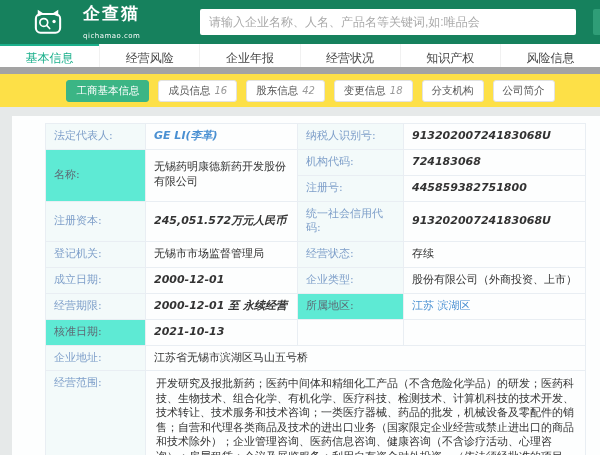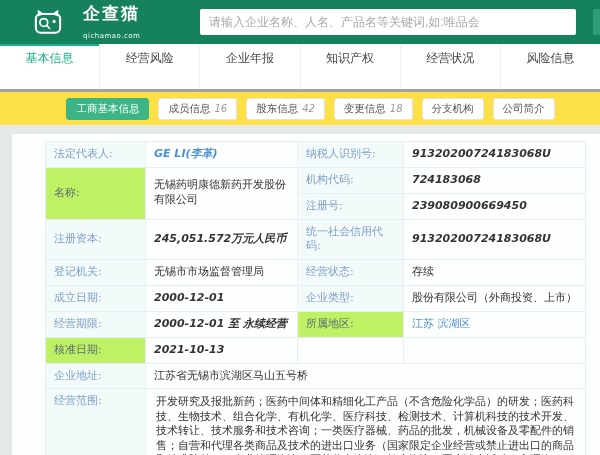--- a/index.html
+++ b/index.html
@@ -13,41 +13,41 @@
   .logo-cn { font-size:17px; font-weight:bold; letter-spacing:2px; line-height:1; }
   .logo-en { font-size:7px; letter-spacing:.5px; margin-top:10px; }
   .search { position:absolute; left:200px; top:9px; display:flex; }
   .search input { width:376px; height:26px; border:none; outline:none; padding:0 9px; font-size:12px;
                   color:#333; border-radius:2px; background:#fff; }
   .search input::placeholder { color:#a9a9a9; }
   .search button { width:42px; height:26px; margin-left:17px; background:#2f9d77; border:none; color:#fff;
                    font-size:11px; border-radius:2px; cursor:pointer; font-family:inherit; }
 
   
-  .tabbar { height:48px; background:#fff; display:flex; border-bottom:3px solid #a3a3a3; }
+  .tabbar { height:30px; background:#fff; display:flex; border-bottom:7px solid #a3a3a3; }
   .tab { flex:1; text-align:center; line-height:29px; font-size:12px; color:#454545;
          border-right:1px solid #f1f1f1; position:relative; cursor:pointer; }
   .tab:last-child { border-right:none; }
   .tab.active { color:#1cb08c; }
   .tab.active::before { content:""; position:absolute; top:0; left:0; right:0; height:2px; background:#1cb08c; }
 
   
   .subtabs { height:33px; background:#fde047; display:flex; align-items:center; gap:9px; padding-left:21px;justify-content:center; }
   .pill { display:flex; align-items:center; gap:4px; font-size:10.5px; color:#555;
           border:1px solid #e2e2e2; border-radius:3px; padding:3px 9px; background:#fff; cursor:pointer; white-space:nowrap; }
   .pill .cnt { font-style:italic; color:#999; font-size:10px; }
   .pill.active { background:#3bb585; border-color:#3bb585; color:#fff; }
 
   
   .lower { height:388px; background:#e6e9e9; padding:9px 0 0 12px; }
   .panel { background:#fdfefe; width:100%; height:100%; padding:7px 14px 0 33px; }
   table { border-collapse:collapse; width:100%; table-layout:fixed; font-size:11px; color:#333; }
   td { border:1px solid #e9eef3; padding:5px 8px; vertical-align:middle; line-height:1.35; word-break:break-all; }
   td.lbl { background:#f3fafa; color:#7d9ec9; }
-  td.lbl.plain { background:#bef264; color:#5d6a75; }
+  td.lbl.plain { background:#5eead4; color:#5d6a75; }
   td.num { font-style:italic; font-weight:bold; }
   td.link { color:#4a90d2; cursor:pointer; }
   td.scope { line-height:14.5px; padding:6px 10px; vertical-align:top; }
 </style>
 </head>
 <body>
 
 <div class="header">
   <div class="logo">
     <span>
@@ -68,22 +68,22 @@
   <div class="search">
     <input type="text" placeholder="请输入企业名称、人名、产品名等关键词,如:唯品会" style="">
     <button>查询</button>
   </div>
 </div>
 
 <div class="tabbar">
   <div class="tab active">基本信息</div>
   <div class="tab">经营风险</div>
   <div class="tab">企业年报</div>
+  <div class="tab">经营状况</div>
   <div class="tab">知识产权</div>
-  <div class="tab">经营状况</div>
   <div class="tab">风险信息</div>
 </div>
 
 <div class="subtabs">
   <div class="pill active">
     <span>工商基本信息</span>
     </div>
   <div class="pill">
     <span>成员信息</span>
     <span class="cnt">16</span>
@@ -121,21 +121,21 @@
         <td class="num">91320200724183068U</td>
       </tr>
       <tr>
         <td class="lbl plain" rowspan="2">名称:</td>
         <td rowspan="2">无锡药明康德新药开发股份有限公司</td>
         <td class="lbl">机构代码:</td>
         <td class="num">724183068</td>
       </tr>
       <tr>
         <td class="lbl">注册号:</td>
-        <td class="num">239080900669450</td>
+        <td class="num">445859382751800</td>
       </tr>
       <tr>
         <td class="lbl">注册资本:</td>
         <td class="num">245,051.572万元人民币</td>
         <td class="lbl">统一社会信用代码:</td>
         <td class="num">91320200724183068U</td>
       </tr>
       <tr>
         <td class="lbl">登记机关:</td>
         <td>无锡市市场监督管理局</td>

